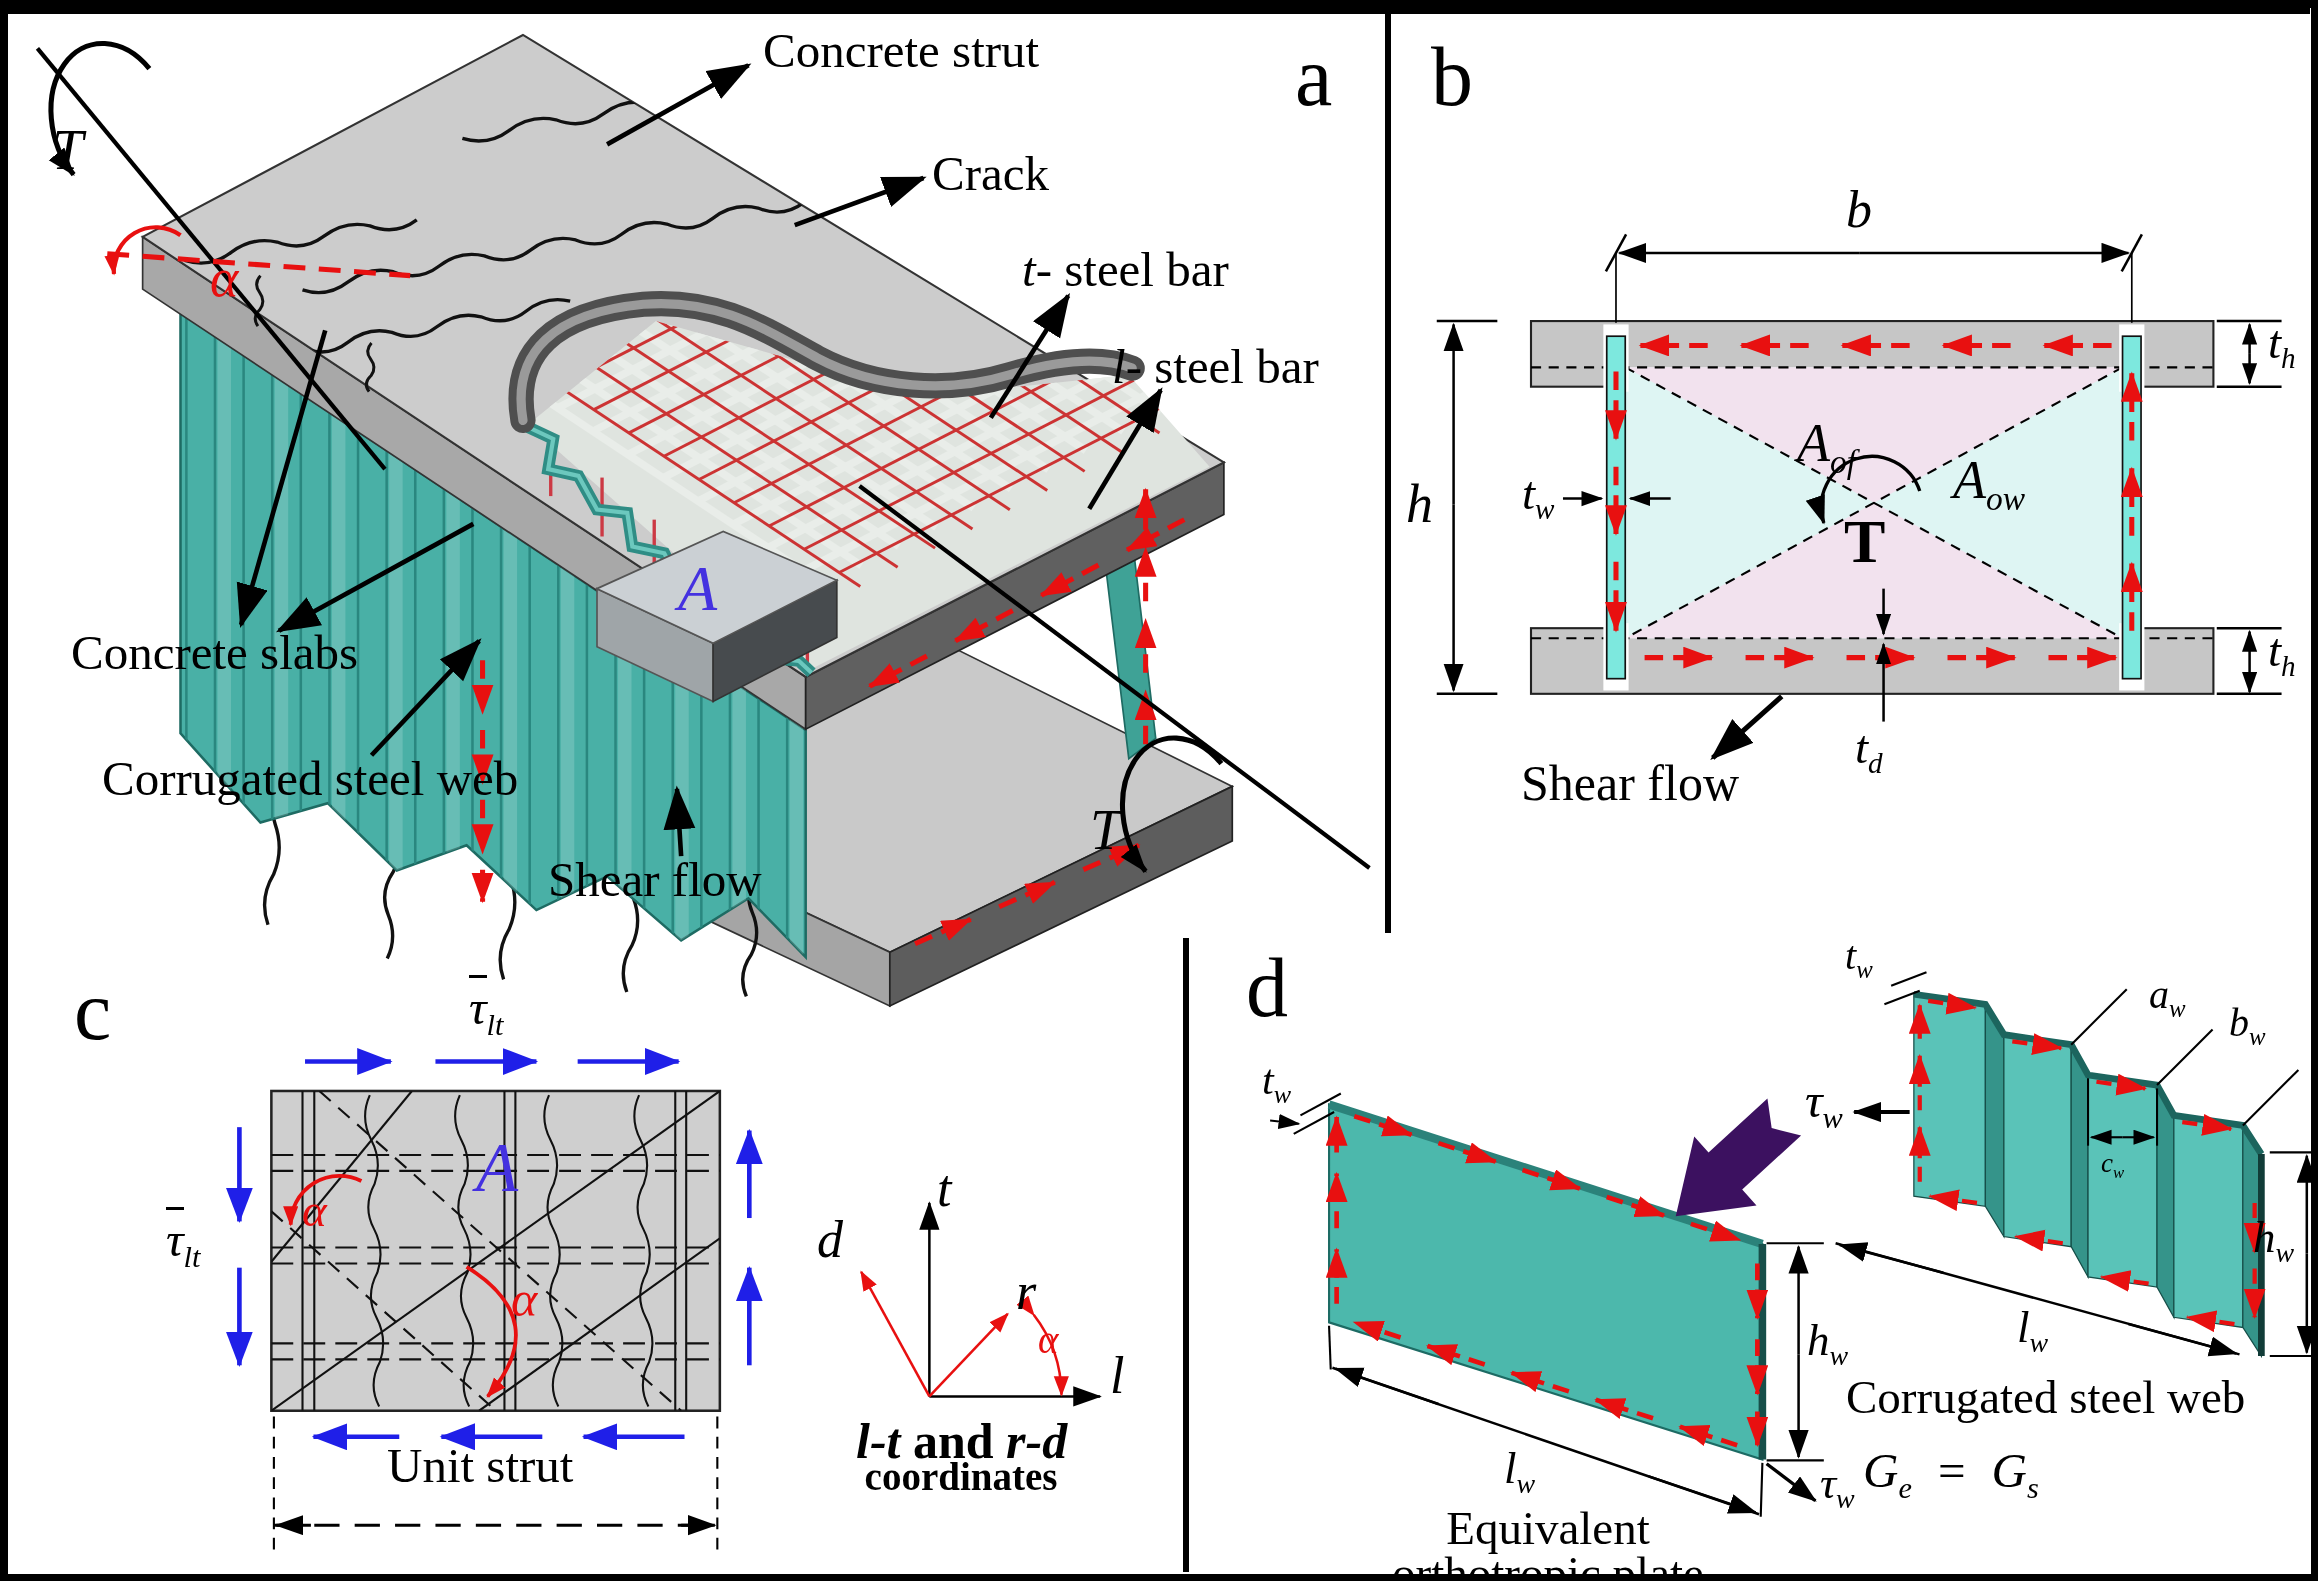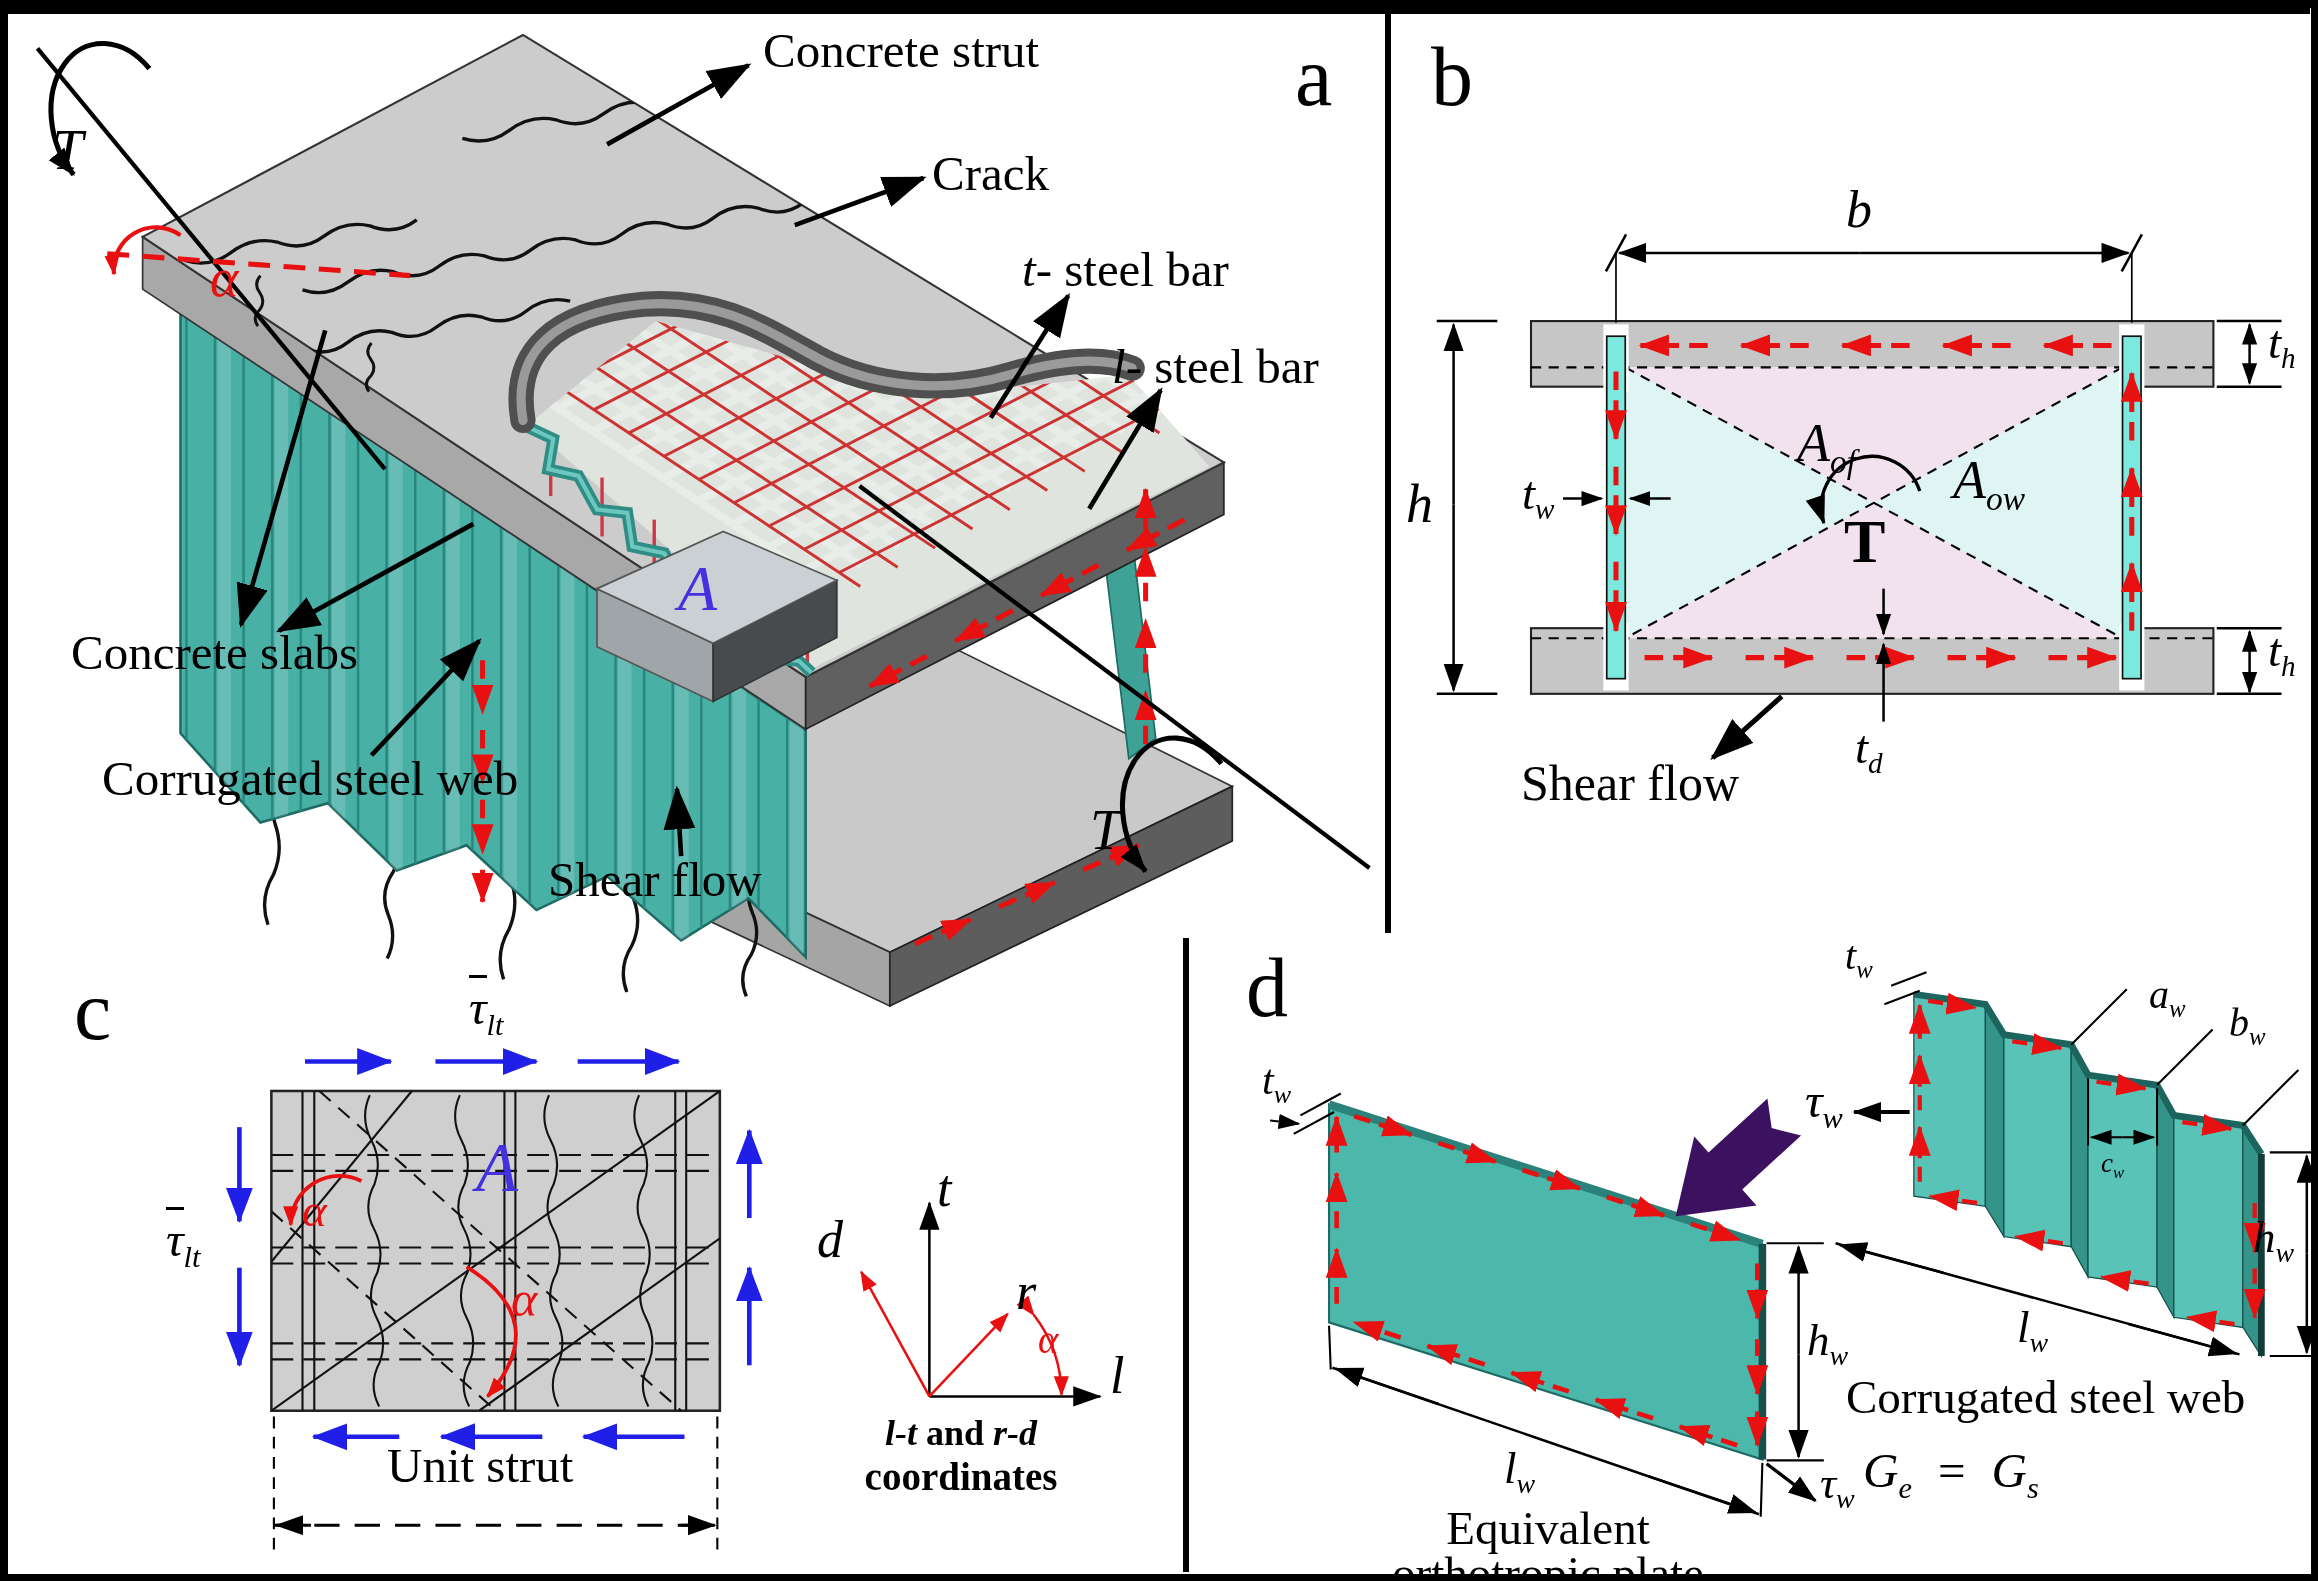--- a/index.html
+++ b/index.html
@@ -518,21 +518,21 @@
 <div class="lbl" style="left:158px;top:1206px;font-size:49px;"><span class="it ovl">τ</span><sub>lt</sub></div>
 <div class="lbl it blue" style="left:468px;top:1124px;font-size:69px;">A</div>
 <div class="lbl it red" style="left:294px;top:1178px;font-size:47px;">α</div>
 <div class="lbl it red" style="left:503px;top:1265px;font-size:50px;">α</div>
 <div class="lbl" style="left:379px;top:1432px;font-size:49px;">Unit strut</div>
 <div class="lbl it" style="left:809px;top:1205px;font-size:52px;">d</div>
 <div class="lbl it" style="left:929px;top:1154px;font-size:52px;">t</div>
 <div class="lbl it" style="left:1008px;top:1257px;font-size:52px;">r</div>
 <div class="lbl it" style="left:1102px;top:1341px;font-size:52px;">l</div>
 <div class="lbl it red" style="left:1030px;top:1312px;font-size:39px;">α</div>
-<div class="lbl bold ctr" style="left:848px;top:1407px;width:210px;font-size:36px;"><span class="it">l-t</span><span> and </span><span class="it">r-d</span></div>
+<div class="lbl bold ctr" style="left:848px;top:1407px;width:210px;font-size:50px;"><span class="it">l-t</span><span> and </span><span class="it">r-d</span></div>
 <div class="lbl bold ctr" style="left:848px;top:1449px;width:210px;font-size:39px;">coordinates</div>
 
 <div class="lbl" style="left:1254px;top:1050px;font-size:42px;"><span class="it">t</span><sub>w</sub></div>
 <div class="lbl" style="left:1799px;top:1309px;font-size:45px;"><span class="it">h</span><sub>w</sub></div>
 <div class="lbl" style="left:1812px;top:1452px;font-size:45px;"><span class="it">τ</span><sub>w</sub></div>
 <div class="lbl" style="left:1496px;top:1437px;font-size:45px;"><span class="it">l</span><sub>w</sub></div>
 <div class="lbl ctr" style="left:1338px;top:1496px;width:404px;font-size:47px;">Equivalent</div>
 <div class="lbl ctr" style="left:1338px;top:1541px;width:404px;font-size:47px;">orthotropic plate</div>
 <div class="lbl" style="left:1797px;top:1067px;font-size:49px;"><span class="it">τ</span><sub>w</sub></div>
 <div class="lbl" style="left:1837px;top:927px;font-size:40px;"><span class="it">t</span><sub>w</sub></div>

